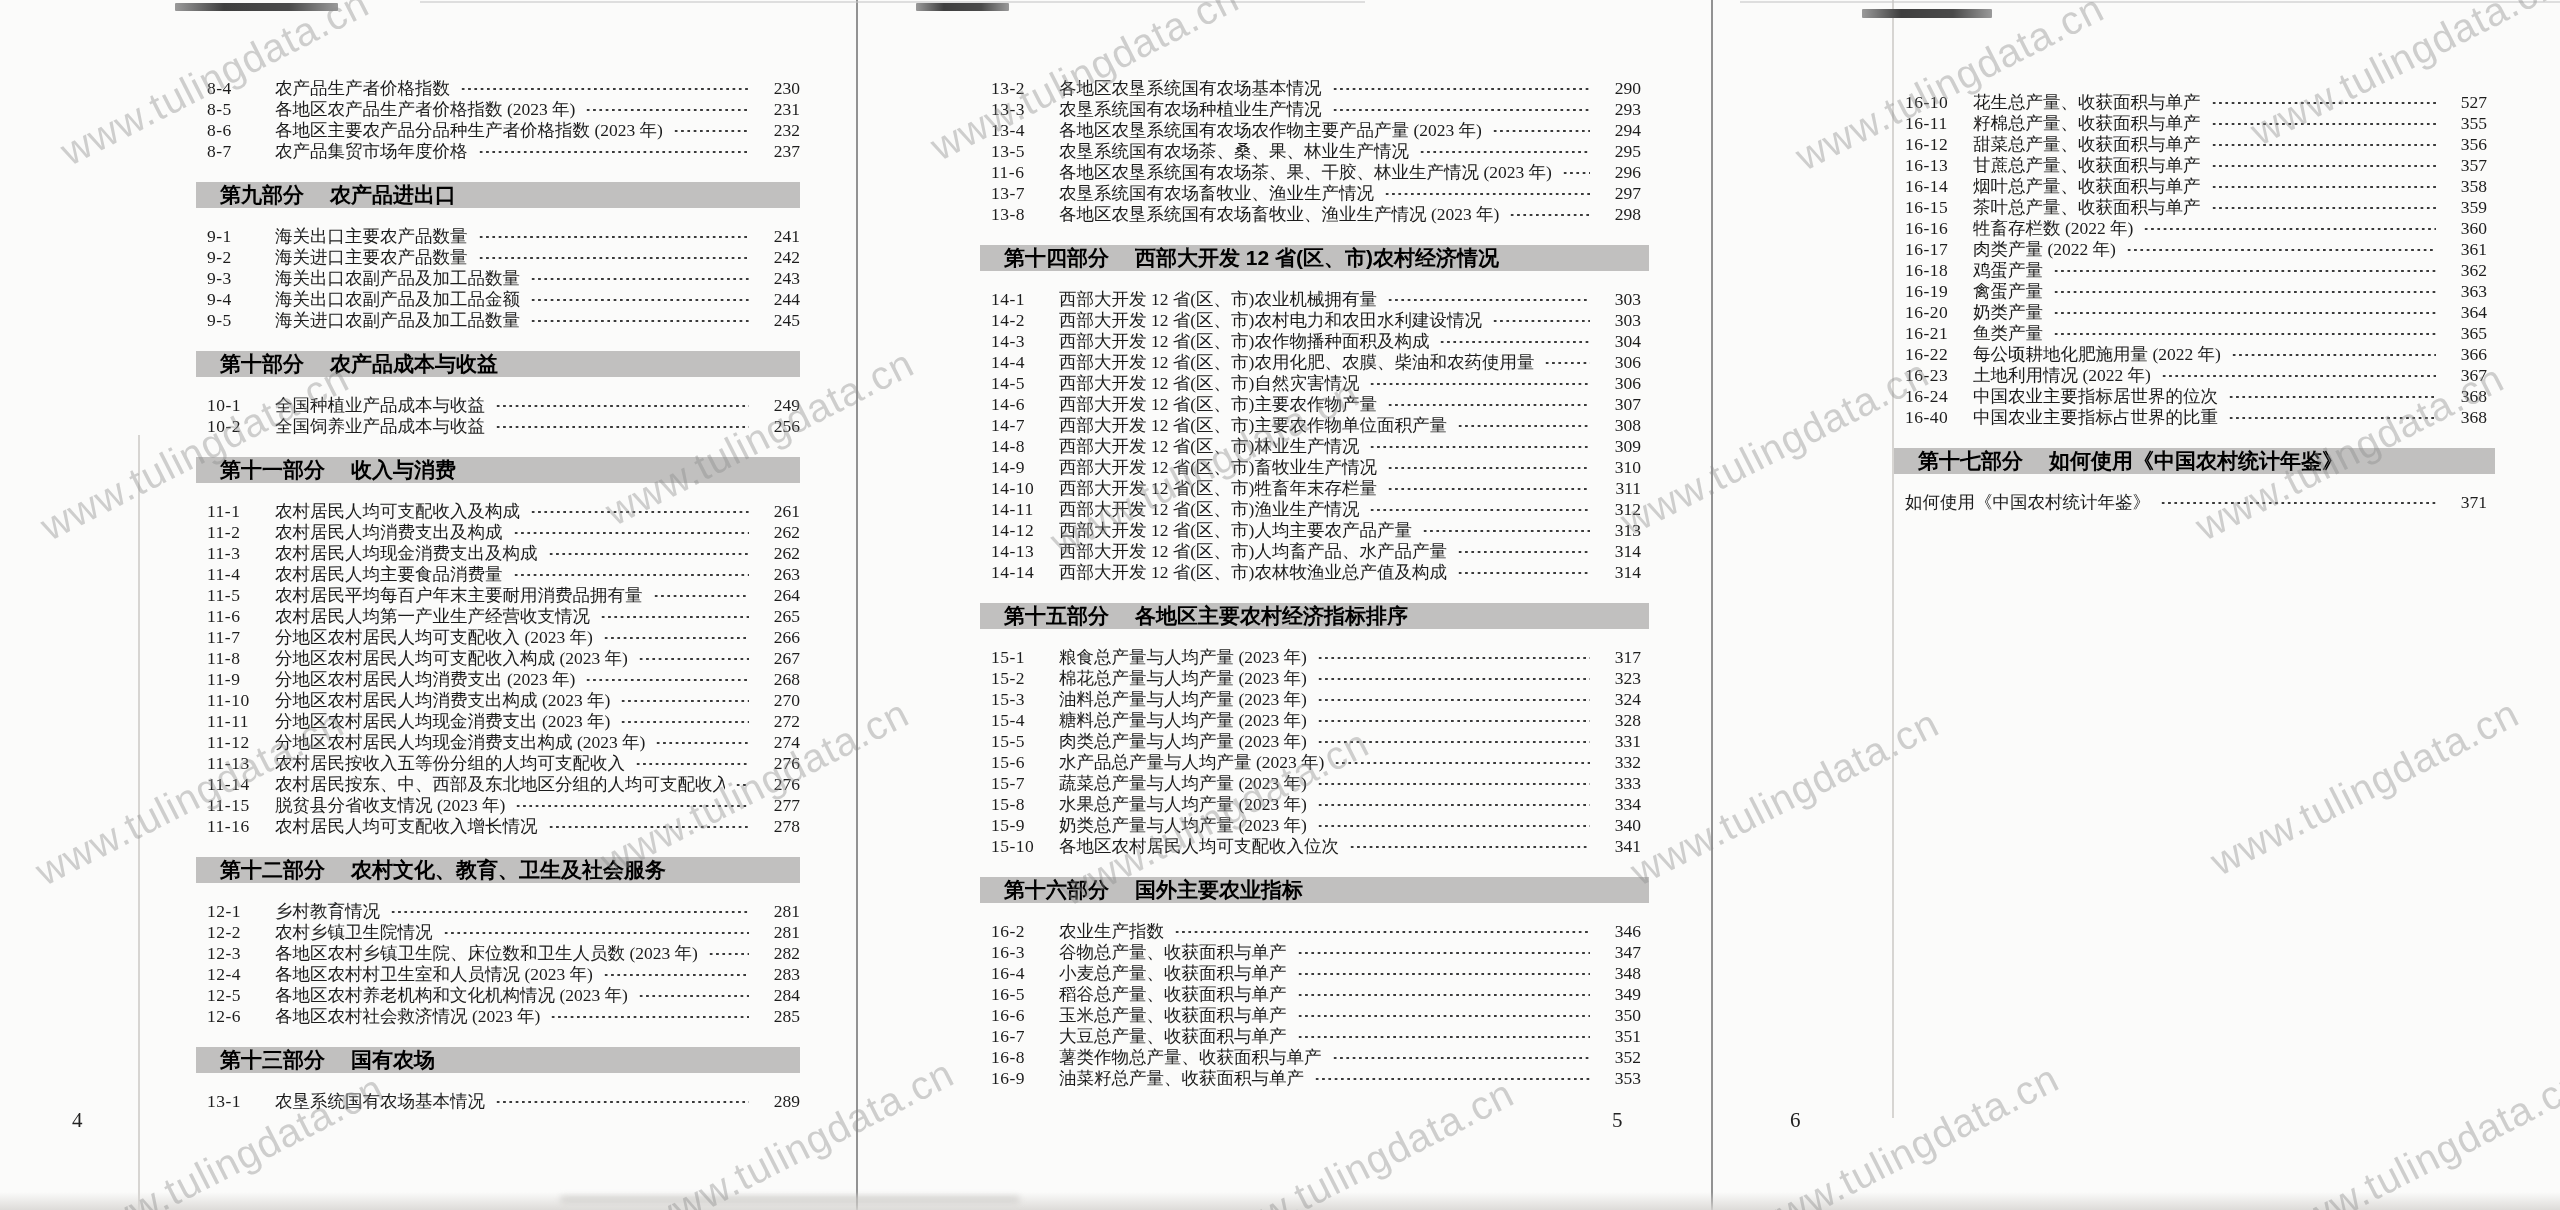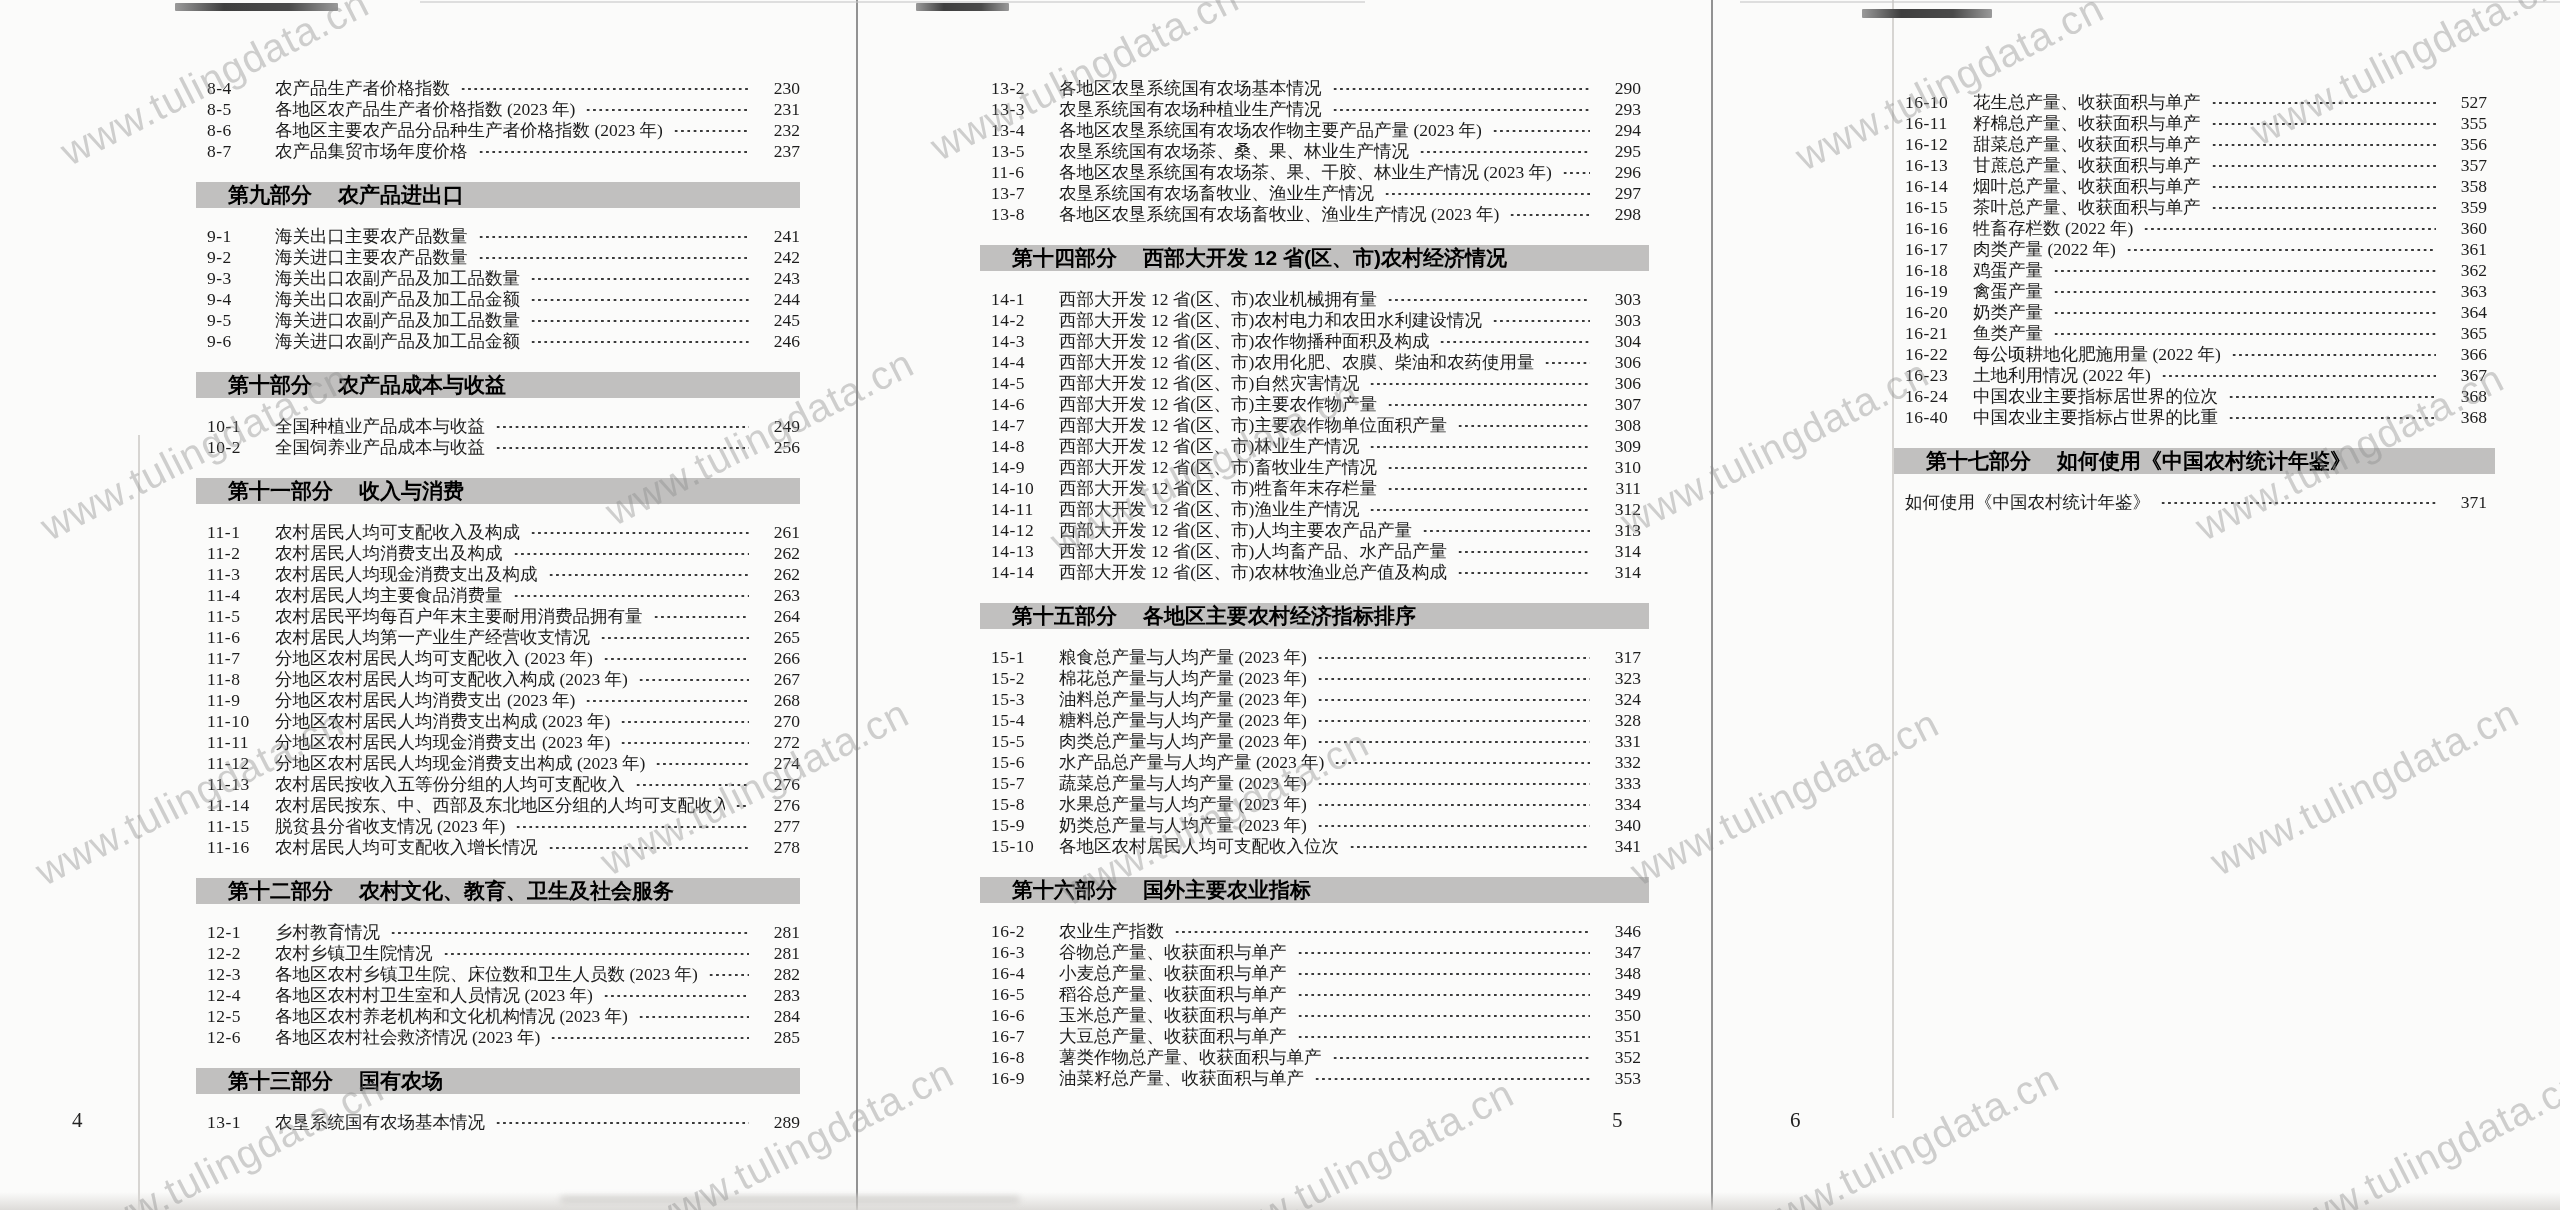--- a/index.html
+++ b/index.html
@@ -32,21 +32,21 @@
     background-image:radial-gradient(circle,#3a3a3a 1.1px,rgba(0,0,0,0) 1.45px);
     background-size:6.3px 10px;background-repeat:repeat-x;background-position:left 62%;
   }
   .entry .pg{flex:0 0 auto;width:44px;text-align:right;font-size:17.5px;}
   .section{
     margin:20px 0 18px -11px;
     background:var(--c-bar);
     height:26px;line-height:26px;
     font-family:"Liberation Sans","DejaVu Sans",sans-serif;
     font-weight:bold;font-size:21px;color:#000;
-    padding-left:32px;white-space:nowrap;
+    padding-left:24px;white-space:nowrap;
   }
   #page2 .section{margin-right:-8px;margin-top:20px;}
   #page3 .section{margin-right:-8px;font-family:Liberation Serif, serif;}
   .section .part{margin-right:26px;}
   
   .footer-num{position:absolute;font-size:21px;color:#222;}
   #fn1{left:72px;top:1108px;}
   #fn2{left:1612px;top:1108px;}
   #fn3{left:1790px;top:1108px;}
   
@@ -150,26 +150,20 @@
     <span class="title">海关出口农副产品及加工品金额</span>
     <span class="leader"></span>
     <span class="pg">244</span>
   </div>
       <div class="entry">
     <span class="no">9-5</span>
     <span class="title">海关进口农副产品及加工品数量</span>
     <span class="leader"></span>
     <span class="pg">245</span>
   </div>
-      <div class="entry">
-    <span class="no">9-6</span>
-    <span class="title">海关进口农副产品及加工品金额</span>
-    <span class="leader"></span>
-    <span class="pg">246</span>
-  </div>
       <div class="section">
     <span class="part">第十部分</span><span class="stitle">农产品成本与收益</span>
   </div>
       <div class="entry">
     <span class="no">10-1</span>
     <span class="title">全国种植业产品成本与收益</span>
     <span class="leader"></span>
     <span class="pg">249</span>
   </div>
       <div class="entry">

